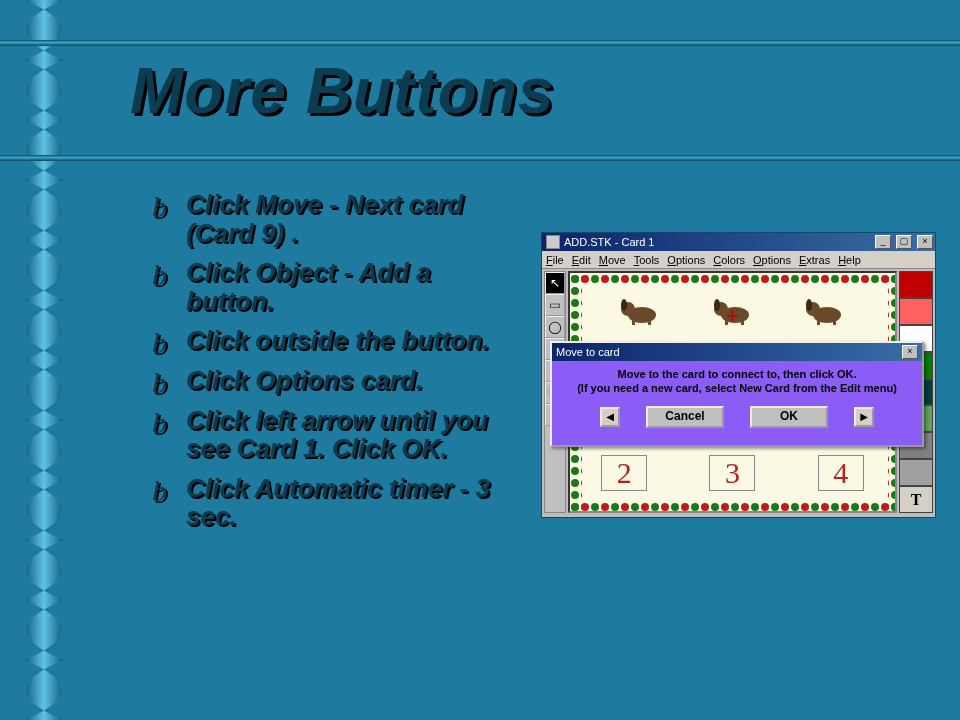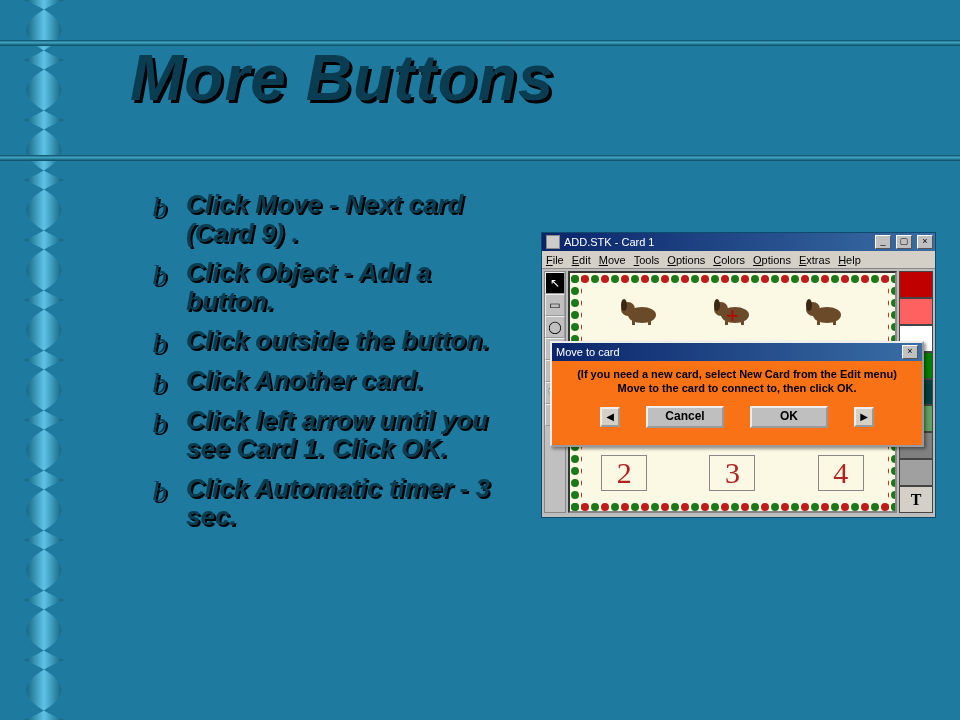--- a/index.html
+++ b/index.html
@@ -15,21 +15,21 @@
     position: absolute;
     left: 0;
     top: 0;
     width: 88px;
     height: 720px;
     overflow: hidden;
   }
   .title {
     position: absolute;
     left: 130px;
-    top: 41px;
+    top: 54px;
     font-size: 64px;
     font-weight: 900;
     font-style: italic;
     color: #0b3d52;
     text-shadow: 3px 3px 0 #000;
     letter-spacing: 1px;
   }
   .hr-top, .hr-bottom {
     position: absolute;
     left: 0;
@@ -166,21 +166,21 @@
   }
   .palette .sw { flex: 1; border: 1px solid #444; }
 
   
   .dialog {
     position: absolute;
     left: 8px;
     top: 108px;
     width: 374px;
     height: 106px;
-    background: #f97316;
+    background: #8b5cf6;
     border: 2px outset #eee;
     box-shadow: 2px 2px 3px rgba(0,0,0,.4);
     font-size: 11px;
   }
   .dialog .dlg-title {
     height: 18px; background: linear-gradient(90deg, #0a246a, #3a6ea5);
     color: #fff; display: flex; align-items: center; padding: 0 4px;
   }
   .dialog .dlg-title .spacer { flex: 1; }
   .dialog .dlg-body {
@@ -227,21 +227,21 @@
 
 <div class="hr-top"></div>
 <div class="hr-bottom"></div>
 
 <h1 class="title">More Buttons</h1>
 
 <ul class="bullets">
   <li>Click Move - Next card (Card 9) .</li>
   <li>Click Object - Add a button.</li>
   <li>Click outside the button.</li>
-  <li>Click Another card.</li>
+  <li>Click Options card.</li>
   <li>Click left arrow until you see Card 1. Click OK.</li>
   <li>Click Automatic timer - 3 sec.</li>
 </ul>
 
 <div class="app-window">
 
   <div class="titlebar">
     <span class="icon-slot"></span>
     <span>ADD.STK - Card 1</span>
     <span class="spacer"></span>
@@ -336,22 +336,22 @@
     </div>
   </div>
 
   <div class="dialog">
     <div class="dlg-title">
       <span>Move to card</span>
       <span class="spacer"></span>
       <span class="winbtn">×</span>
     </div>
     <div class="dlg-body">
+      <div class="bold">Move to the card to connect to, then click OK.</div>
       <div class="bold">(If you need a new card, select New Card from the Edit menu)</div>
-      <div class="bold">Move to the card to connect to, then click OK.</div>
       <div class="dlg-buttons">
         <div class="arrow-btn">◀</div>
         <div class="dlg-btn">Cancel</div>
         <div class="dlg-btn">OK</div>
         <div class="arrow-btn">▶</div>
       </div>
     </div>
   </div>
 
 </div>

